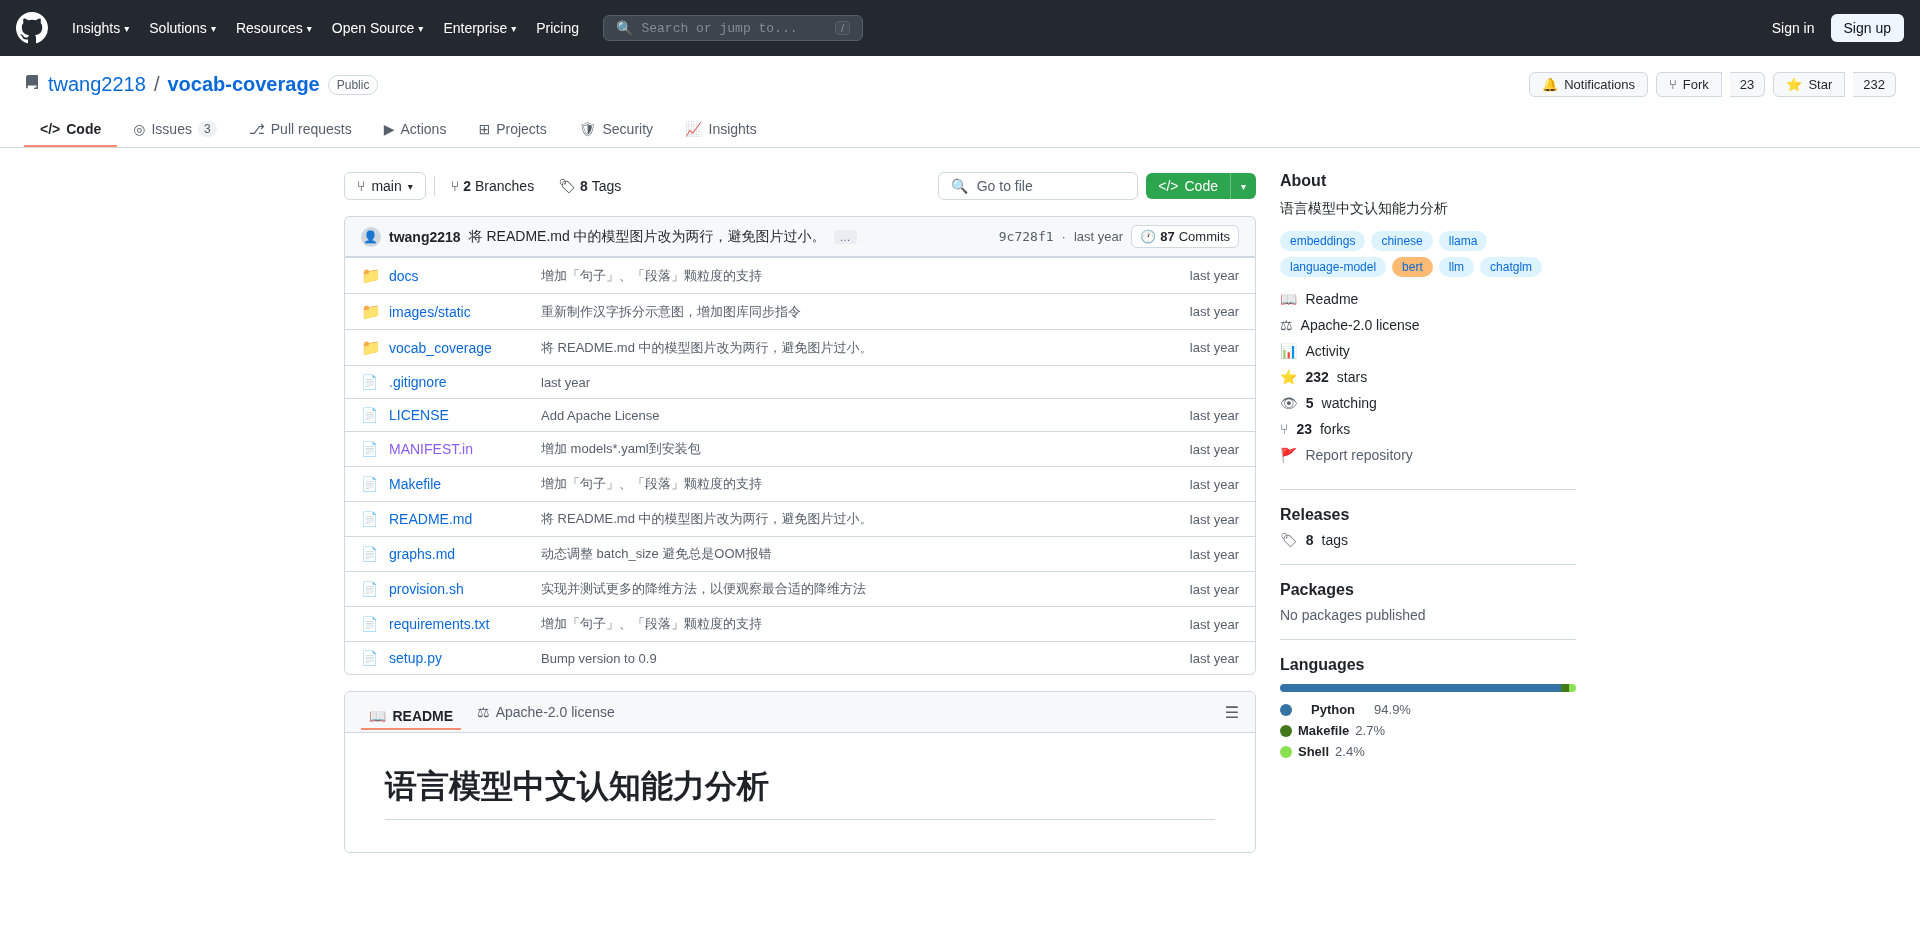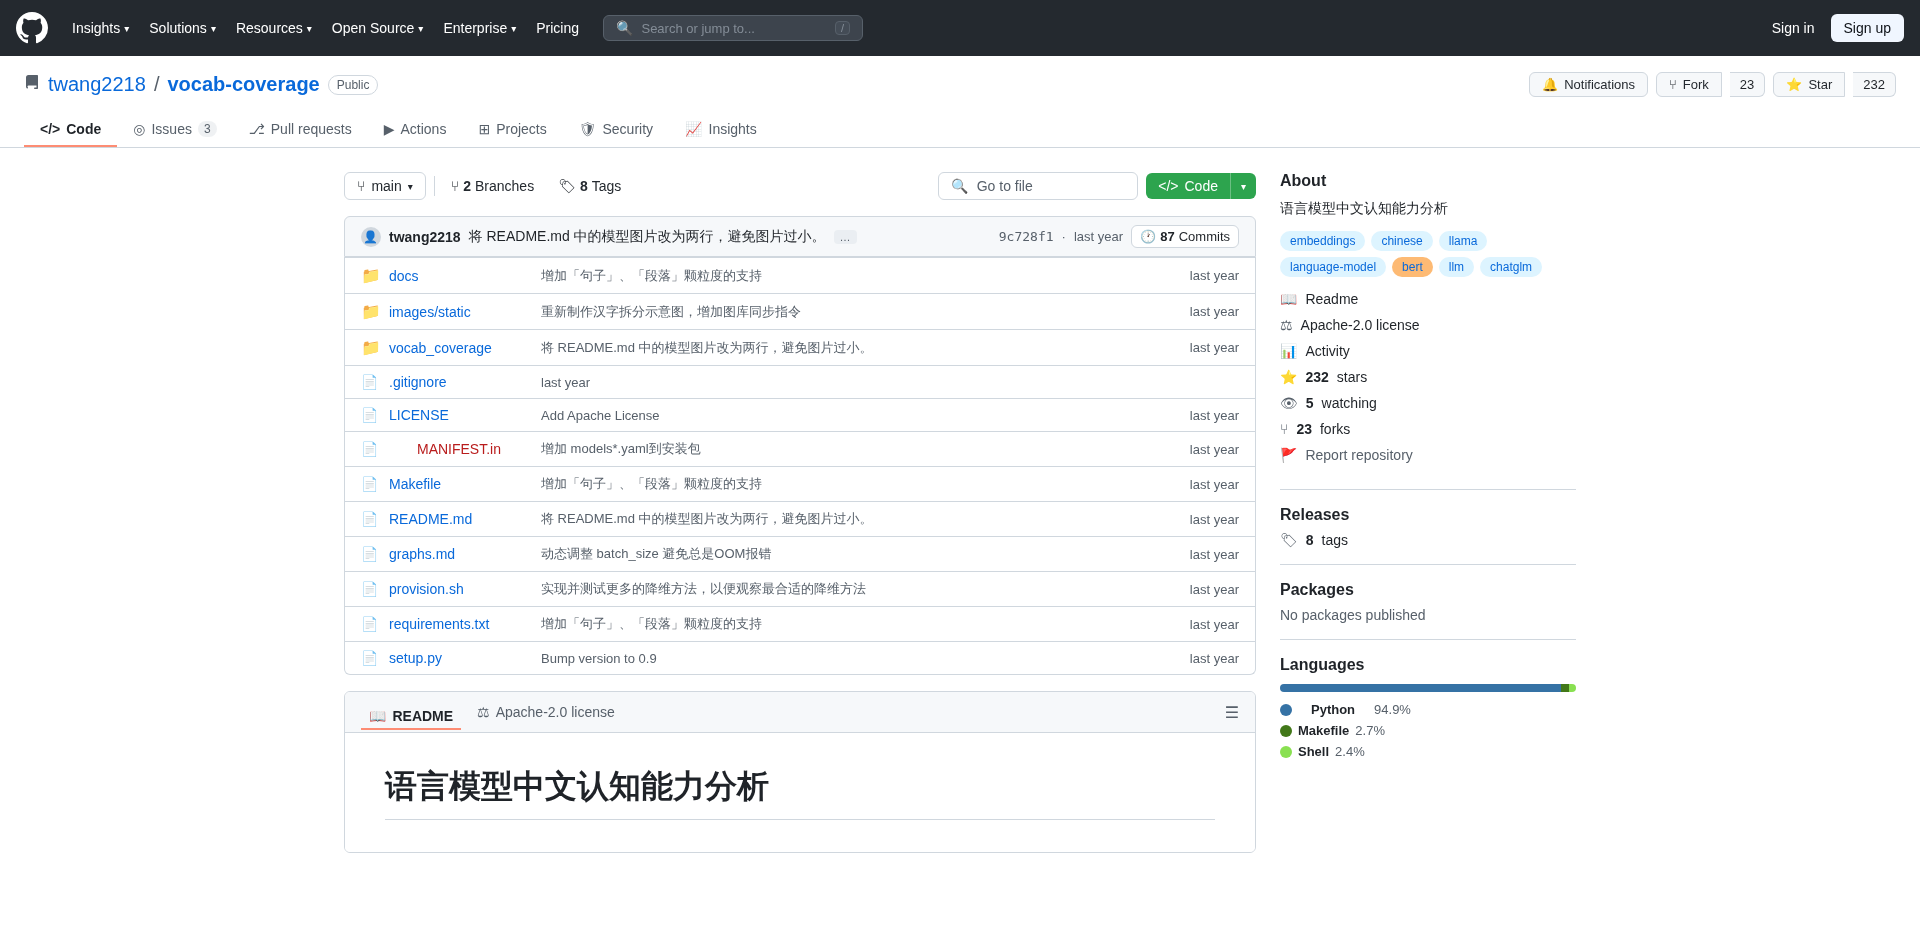--- a/index.html
+++ b/index.html
@@ -34,21 +34,21 @@
     <div style="color:#fff;padding:6px 8px;font-size:14px;font-weight:500;cursor:pointer;display:flex;align-items:center;gap:4px;border-radius:6px;">
       <span>Enterprise</span>
       <span style="font-size:10px;">▾</span>
     </div>
     <div style="color:#fff;padding:6px 8px;font-size:14px;font-weight:500;cursor:pointer;display:flex;align-items:flex-start;gap:4px;border-radius:6px;">
       <span>Pricing</span>
     </div>
   </div>
   <div style="background:#3d444d;border:1px solid #57606a;border-radius:6px;color:#848d97;padding:4px 12px;display:flex;align-items:center;gap:8px;width:240px;font-size:14px;cursor:pointer;flex:1;max-width:260px;">
     <span style="font-size:14px;">🔍</span>
-    <span style="color:#848d97;font-size:13px;flex:1;">Search or jump to...</span>
+    <span style="color:#848d97;font-size:13px;flex:1;font-family:Liberation Mono, monospace;">Search or jump to...</span>
     <span style="background:#444c56;border:1px solid #57606a;border-radius:4px;padding:0 5px;font-size:11px;color:#848d97;">/</span>
   </div>
   <div style="display:flex;gap:8px;margin-left:auto;">
     <button style="color:#fff;font-size:14px;cursor:pointer;padding:4px 8px;background:transparent;border:none;">Sign in</button>
     <button style="background:#f0f6ff;color:#0d1117;font-size:14px;font-weight:500;padding:5px 12px;border-radius:6px;cursor:pointer;border:1px solid rgba(255,255,255,0.15);">Sign up</button>
   </div>
 </nav>
 
 <div style="background:#fff;border-bottom:1px solid #d0d7de;padding:16px 24px 0;">
   <div style="display:flex;align-items:center;gap:8px;margin-bottom:16px;">
@@ -196,21 +196,21 @@
 
       <div style="display:flex;align-items:center;padding:8px 16px;border-top:1px solid #d0d7de;gap:12px;cursor:pointer;">
         <span style="color:#57606a;font-size:14px;width:16px;text-align:center;">📄</span>
         <a style="color:#0969da;font-size:14px;cursor:pointer;min-width:140px;text-decoration:none;">LICENSE</a>
         <span style="color:#57606a;font-size:13px;flex:1;">Add Apache License</span>
         <span style="color:#57606a;font-size:13px;">last year</span>
       </div>
 
       <div style="display:flex;align-items:center;padding:8px 16px;border-top:1px solid #d0d7de;gap:12px;cursor:pointer;">
         <span style="color:#57606a;font-size:14px;width:16px;text-align:center;">📄</span>
-        <a style="color:#b91c1c;font-size:14px;cursor:pointer;min-width:140px;text-decoration:none;text-align:center;">MANIFEST.in</a>
+        <a style="color:#8b5cf6;font-size:14px;cursor:pointer;min-width:140px;text-decoration:none;">MANIFEST.in</a>
         <span style="color:#57606a;font-size:13px;flex:1;">增加 models*.yaml到安装包</span>
         <span style="color:#57606a;font-size:13px;">last year</span>
       </div>
 
       <div style="display:flex;align-items:center;padding:8px 16px;border-top:1px solid #d0d7de;gap:12px;cursor:pointer;">
         <span style="color:#57606a;font-size:14px;width:16px;text-align:center;">📄</span>
         <a style="color:#0969da;font-size:14px;cursor:pointer;min-width:140px;text-decoration:none;">Makefile</a>
         <span style="color:#57606a;font-size:13px;flex:1;">增加「句子」、「段落」颗粒度的支持</span>
         <span style="color:#57606a;font-size:13px;">last year</span>
       </div>

